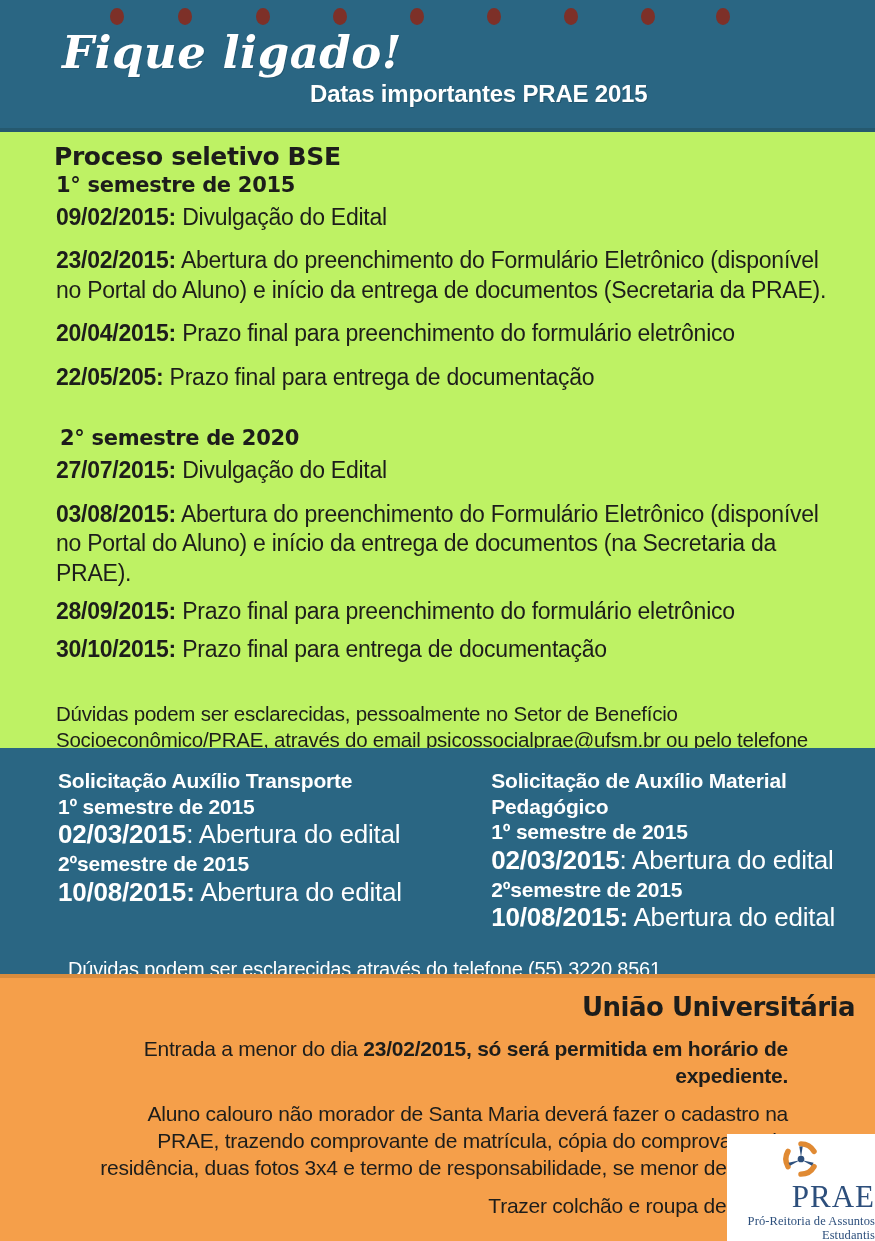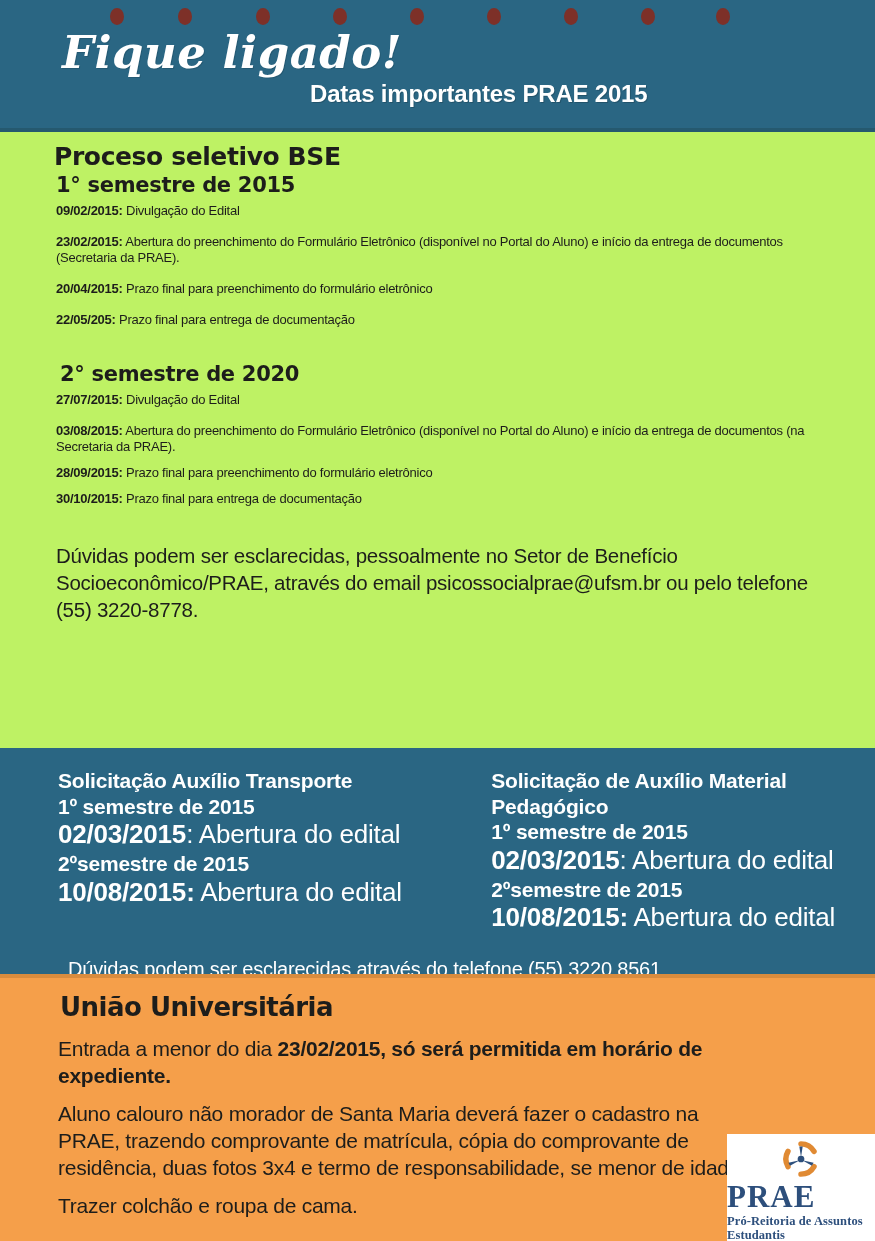--- a/index.html
+++ b/index.html
@@ -98,21 +98,21 @@
     color: #1d1d1b;
     letter-spacing: -0.3px;
     margin: 0 0 6px 4px;
   }
   .h-sem.second {
     margin-top: 34px;
     margin-left: 8px;
   }
   .entry {
     font-family: "Liberation Sans", sans-serif;
-    font-size: 13px;
+    font-size: 23px;
     color: #1d1d1b;
     line-height: 1.28;
     margin: 0 0 14px 4px;
     letter-spacing: -0.25px;
   }
   .entry.tight { margin-bottom: 9px; }
   .entry b { font-weight: bold; }
   .para {
     font-family: "Liberation Sans", sans-serif;
     font-size: 20.5px;
@@ -170,21 +170,22 @@
   }
 
   
   .sec-uniao {
     position: absolute;
     left: 0; top: 978px;
     width: 875px;
     height: 263px;
     background: #f59f4a;
     box-sizing: border-box;
-    padding: 14px 20px 0 58px;
+    padding: 14px 20px 0 88px;
+    text-align: right;
   }
   .h-uniao {
     font-family: "DejaVu Sans", sans-serif;
     font-weight: bold;
     font-size: 26px;
     color: #1d1d1b;
     letter-spacing: -0.5px;
     margin: 0 0 14px 2px;
   }
   .uniao-p {
@@ -199,24 +200,23 @@
   .uniao-p b { font-weight: bold; }
 
   
   .logo-box {
     position: absolute;
     left: 727px;
     top: 1134px;
     width: 148px;
     height: 107px;
     background: #ffffff;
-    text-align: left;
+    text-align: right;
     box-sizing: border-box;
     padding-top: 4px;
-    font-weight: bold;
   }
   .logo-emblem {
     width: 46px;
     height: 42px;
     margin: 0 auto;
     display: block;
   }
   .logo-prae {
     font-family: "Liberation Serif", serif;
     font-size: 31px;

